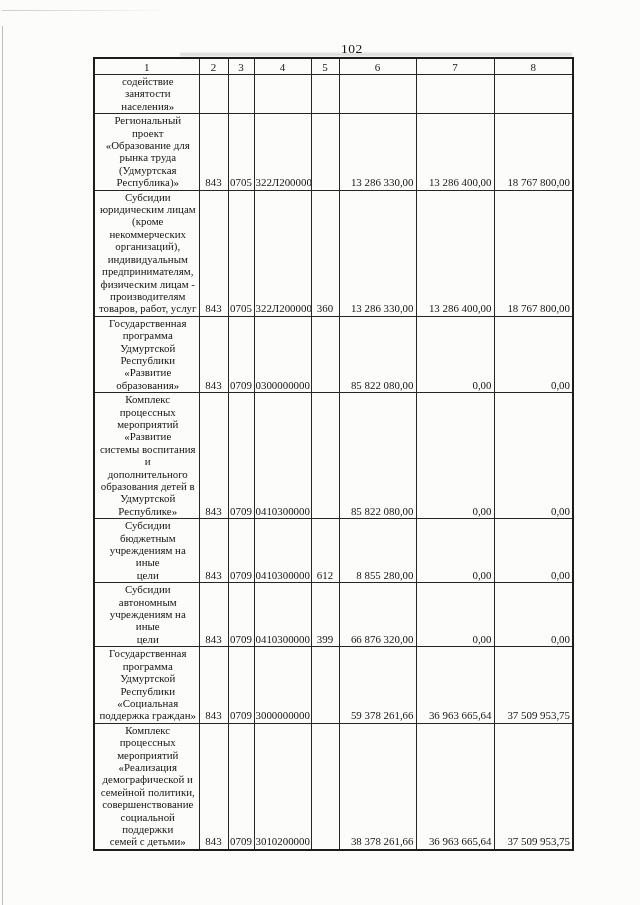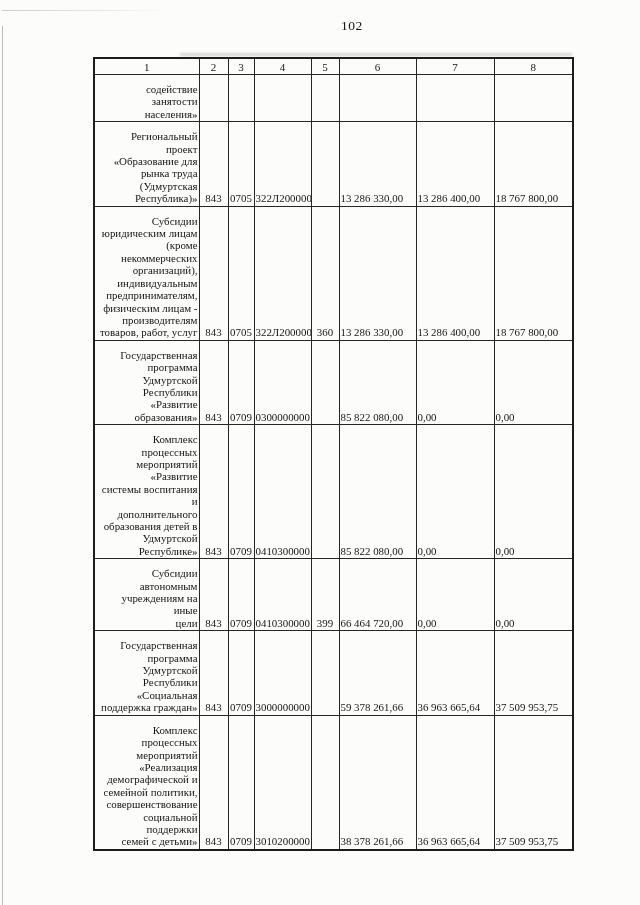--- a/index.html
+++ b/index.html
@@ -33,21 +33,21 @@
     position: absolute;
     left: 180px;
     top: 53px;
     width: 392px;
     height: 3px;
     background: rgba(128,128,128,0.30);
     filter: blur(1px);
   }
   .page-number {
     position: absolute;
-    top: 18px;
+    top: 41px;
     left: 341px;
     font-size: 13.5px;
     letter-spacing: 0.5px;
   }
   table.budget {
     position: absolute;
     left: 93px;
     top: 57px;
     width: 479px;
     border-collapse: collapse;
@@ -66,31 +66,31 @@
   table.budget td {
     border: 1px solid #262626;
     font-size: 10.9px;
     line-height: 12.4px;
     padding: 0 1px 1px 1px;
     vertical-align: bottom;
     overflow: hidden;
   }
   table.budget td.c1 {
     vertical-align: top;
-    text-align: right;
+    text-align: center;
     white-space: pre-line;
-    padding: 8px 1px 1px 3px;
+    padding: 0 1px 1px 3px;
   }
   table.budget td.c2,
   table.budget td.c3,
   table.budget td.c4,
   table.budget td.c5 { text-align: center; }
   table.budget td.c6,
   table.budget td.c7,
-  table.budget td.c8 { padding-right: 2px; }
+  table.budget td.c8 { text-align: right; padding-right: 2px; }
 </style>
 </head>
 <body>
 
 <div class="edge-v"></div>
 <div class="edge-h"></div>
 <div class="smudge-top"></div>
 
 <div class="page-number">102</div>
 
@@ -184,28 +184,40 @@
 Республике»</td>
         <td class="c2">843</td>
         <td class="c3">0709</td>
         <td class="c4">0410300000</td>
         <td class="c5"></td>
         <td class="c6">85 822 080,00</td>
         <td class="c7">0,00</td>
         <td class="c8">0,00</td>
       </tr>
       <tr>
+        <td class="c1">Субсидии бюджетным
+учреждениям на иные
+цели</td>
+        <td class="c2">843</td>
+        <td class="c3">0709</td>
+        <td class="c4">0410300000</td>
+        <td class="c5">612</td>
+        <td class="c6">8 855 280,00</td>
+        <td class="c7">0,00</td>
+        <td class="c8">0,00</td>
+      </tr>
+      <tr>
         <td class="c1">Субсидии автономным
 учреждениям на иные
 цели</td>
         <td class="c2">843</td>
         <td class="c3">0709</td>
         <td class="c4">0410300000</td>
         <td class="c5">399</td>
-        <td class="c6">66 464 720,00</td>
+        <td class="c6">66 876 320,00</td>
         <td class="c7">0,00</td>
         <td class="c8">0,00</td>
       </tr>
       <tr>
         <td class="c1">Государственная
 программа Удмуртской
 Республики
 «Социальная
 поддержка граждан»</td>
         <td class="c2">843</td>

